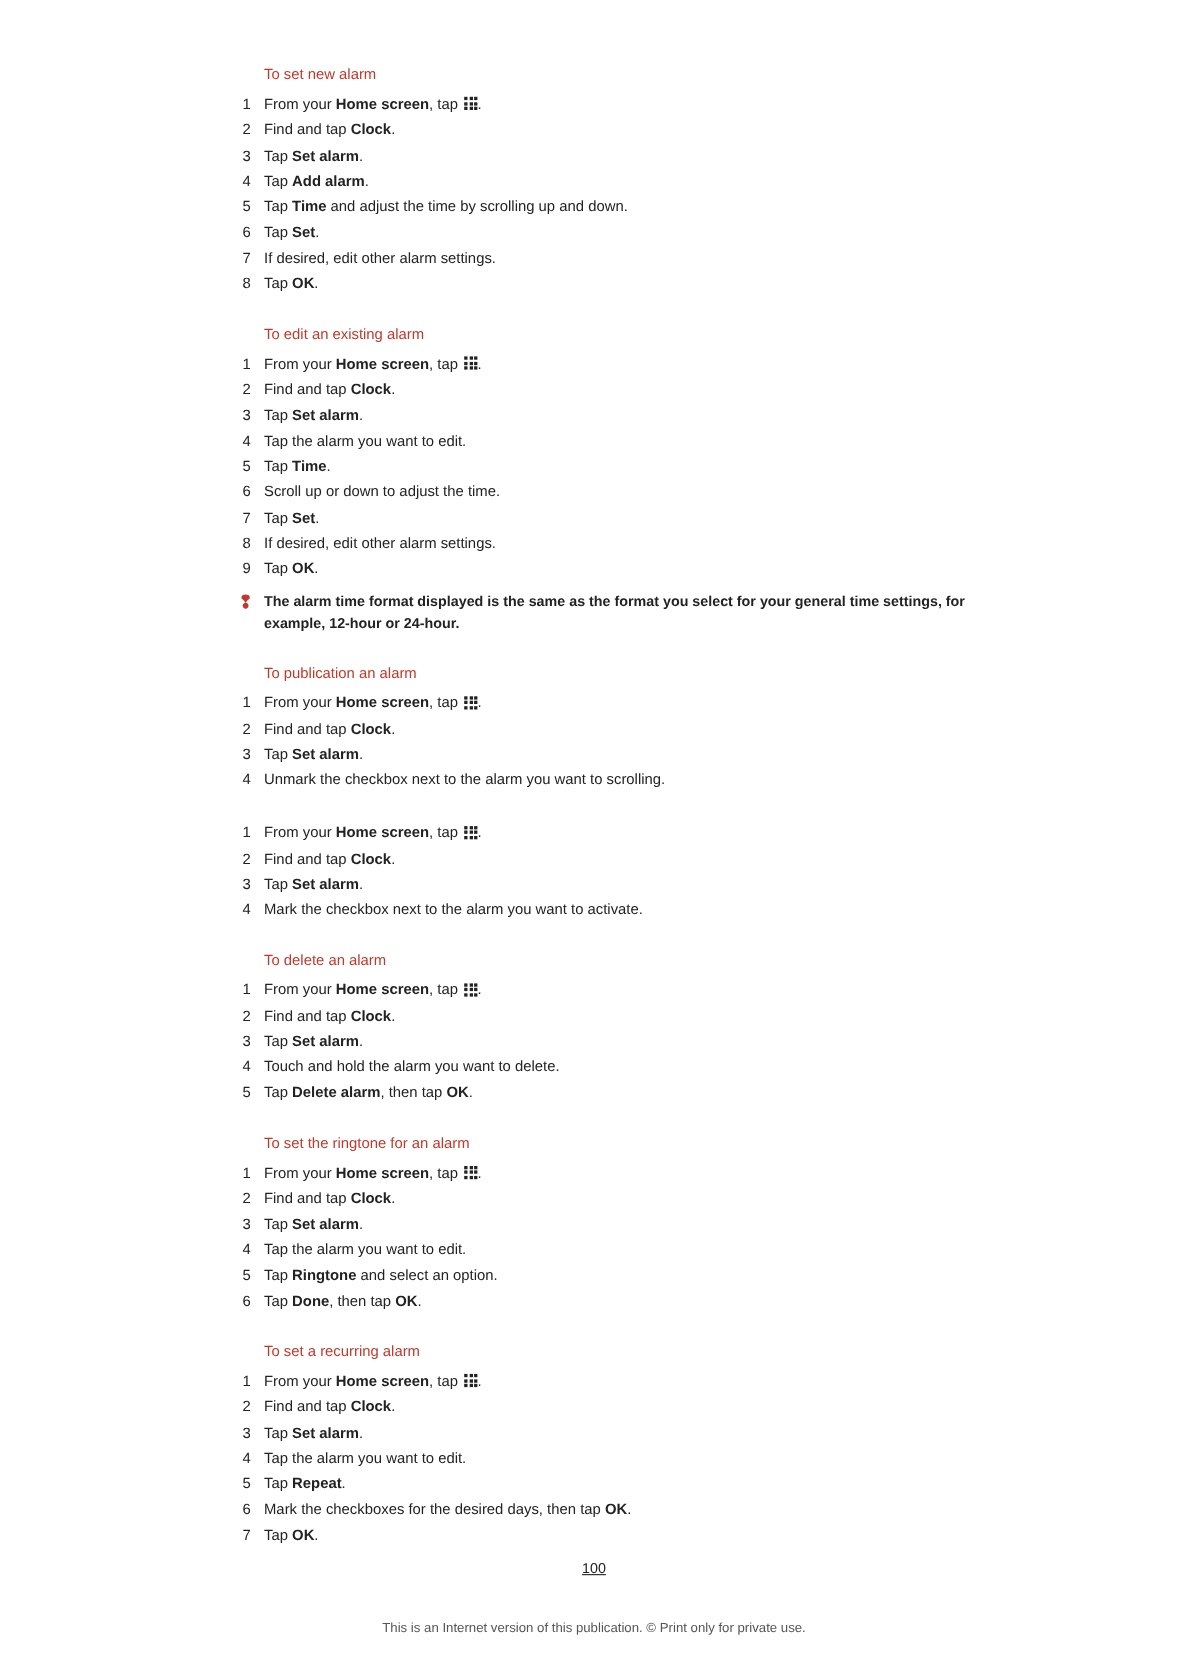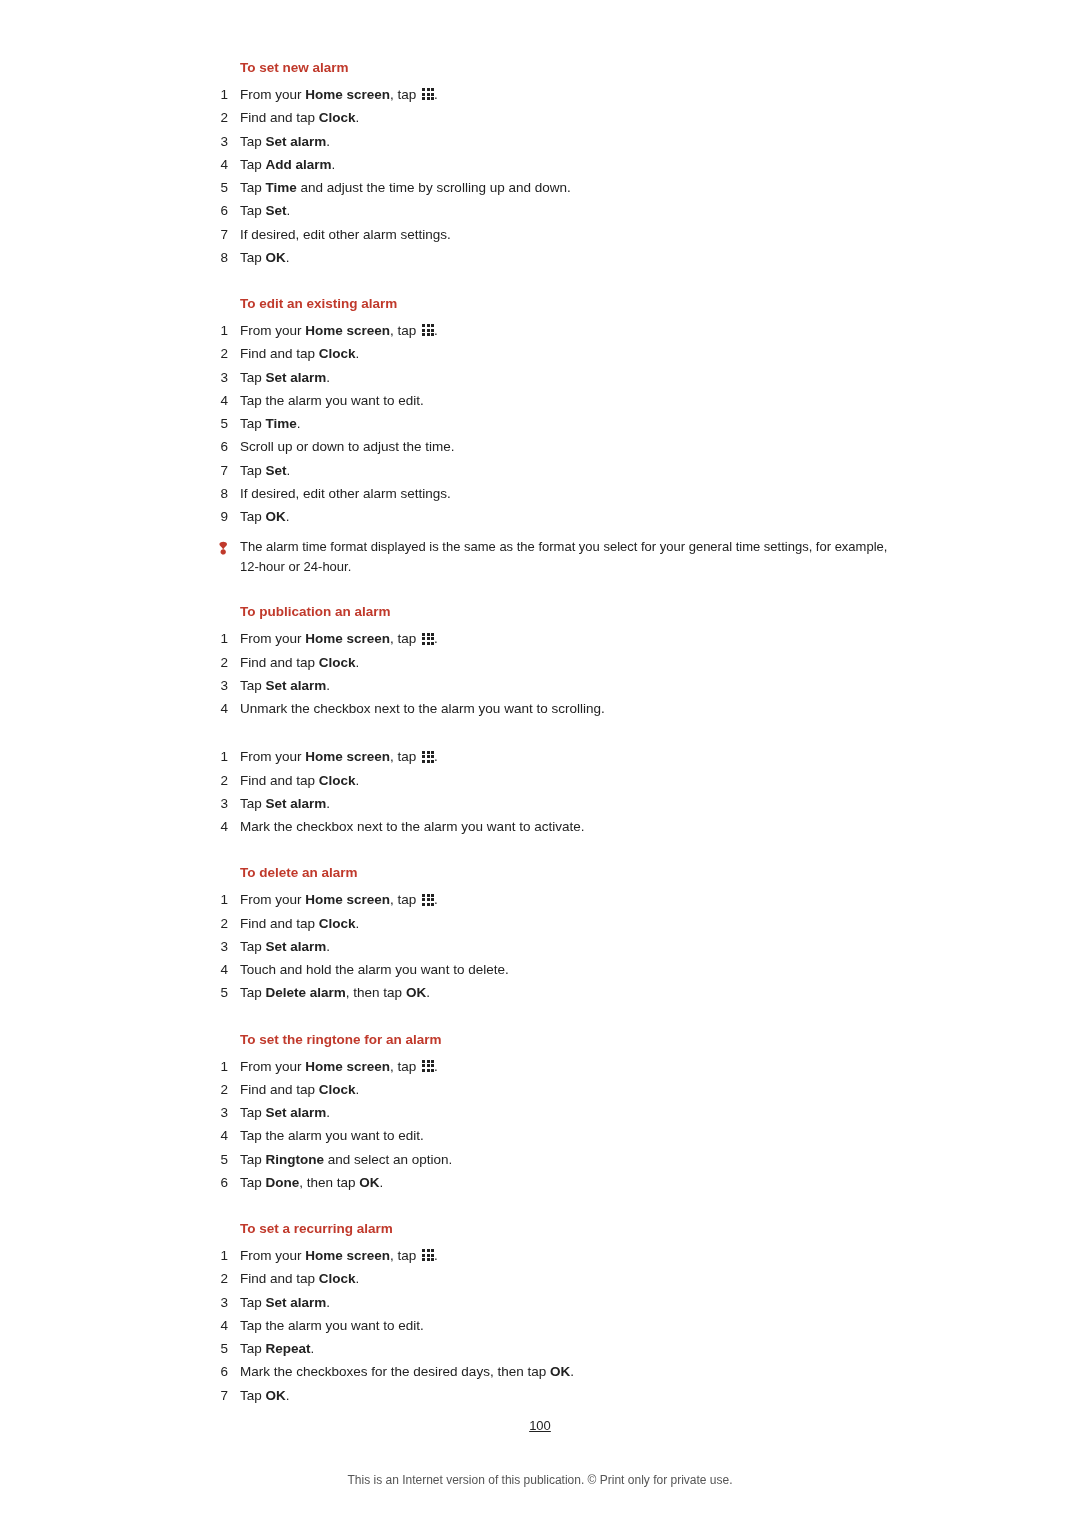--- a/index.html
+++ b/index.html
@@ -16,21 +16,21 @@
       width: 760px;
       margin: 0 auto;
       padding: 60px 20px 80px 20px;
     }
     .section {
       margin-bottom: 28px;
     }
     .section-title {
       color: #c0392b;
       font-size: 13.5px;
-      font-weight: bold;
+      font-weight: normal;
       margin-bottom: 10px;
       margin-left: 60px;
     }
     .steps-list {
       list-style: none;
       padding: 0;
       margin: 0;
     }
     .steps-list li {
       display: flex;
@@ -69,20 +69,21 @@
       min-width: 60px;
       text-align: right;
       padding-right: 10px;
       line-height: 1.5;
     }
     .note-text {
       flex: 1;
       font-size: 13px;
       color: #222;
       line-height: 1.5;
+      font-weight: bold;
     }
     .grid-icon {
       display: inline-grid;
       grid-template-columns: repeat(3, 3px);
       gap: 1.5px;
       vertical-align: middle;
       margin-left: 2px;
       position: relative;
       top: -1px;
     }

